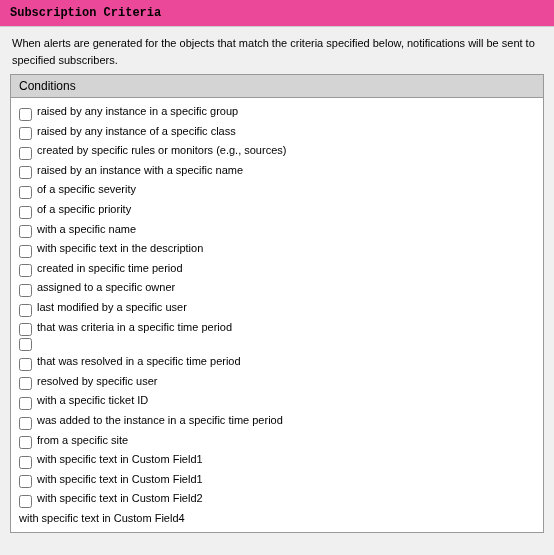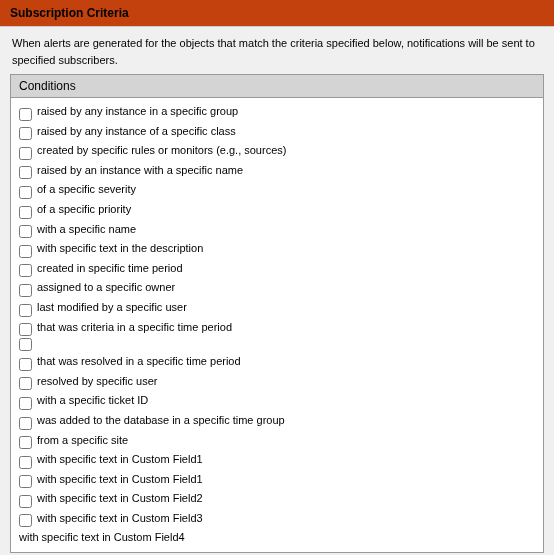--- a/index.html
+++ b/index.html
@@ -12,25 +12,26 @@
       font-size: 12px;
       background: #f0f0f0;
       width: 554px;
       min-height: 555px;
     }
     .page-container {
       width: 554px;
       background: #f0f0f0;
     }
     .title-bar {
-      background: #c2410c;
+      background: #ec4899;
       border-bottom: 1px solid #ccc;
       padding: 6px 10px;
       font-weight: bold;
       font-size: 12px;
+      font-family: Liberation Mono, monospace;
     }
     .description {
       padding: 8px 12px 6px 12px;
       font-size: 11px;
       line-height: 1.5;
       color: #000;
     }
     .conditions-section {
       margin: 0 10px 10px 10px;
       border: 1px solid #999;
@@ -133,40 +134,36 @@
         <div class="condition-item">
           <input type="checkbox" id="c16" style="">
           <label for="c16">resolved by specific user</label>
         </div>
         <div class="condition-item">
           <input type="checkbox" id="c17" style="">
           <label for="c17">with a specific ticket ID</label>
         </div>
         <div class="condition-item">
           <input type="checkbox" id="c18" style="">
-          <label for="c18">was added to the database in a specific time group</label>
+          <label for="c18">was added to the instance in a specific time period</label>
         </div>
         <div class="condition-item">
           <input type="checkbox" id="c19" style="">
           <label for="c19">from a specific site</label>
         </div>
         <div class="condition-item">
           <input type="checkbox" id="c20" style="">
           <label for="c20">with specific text in Custom Field1</label>
         </div>
         <div class="condition-item">
           <input type="checkbox" id="c21" style="">
           <label for="c21">with specific text in Custom Field1</label>
         </div>
         <div class="condition-item">
           <input type="checkbox" id="c22" style="">
           <label for="c22">with specific text in Custom Field2</label>
         </div>
         <div class="condition-item">
-          <input type="checkbox" id="c23" style="">
-          <label for="c23">with specific text in Custom Field3</label>
-        </div>
-        <div class="condition-item">
           <label for="c24">with specific text in Custom Field4</label>
         </div>
       </div>
   </div>
 </div>
 
 </body></html>

